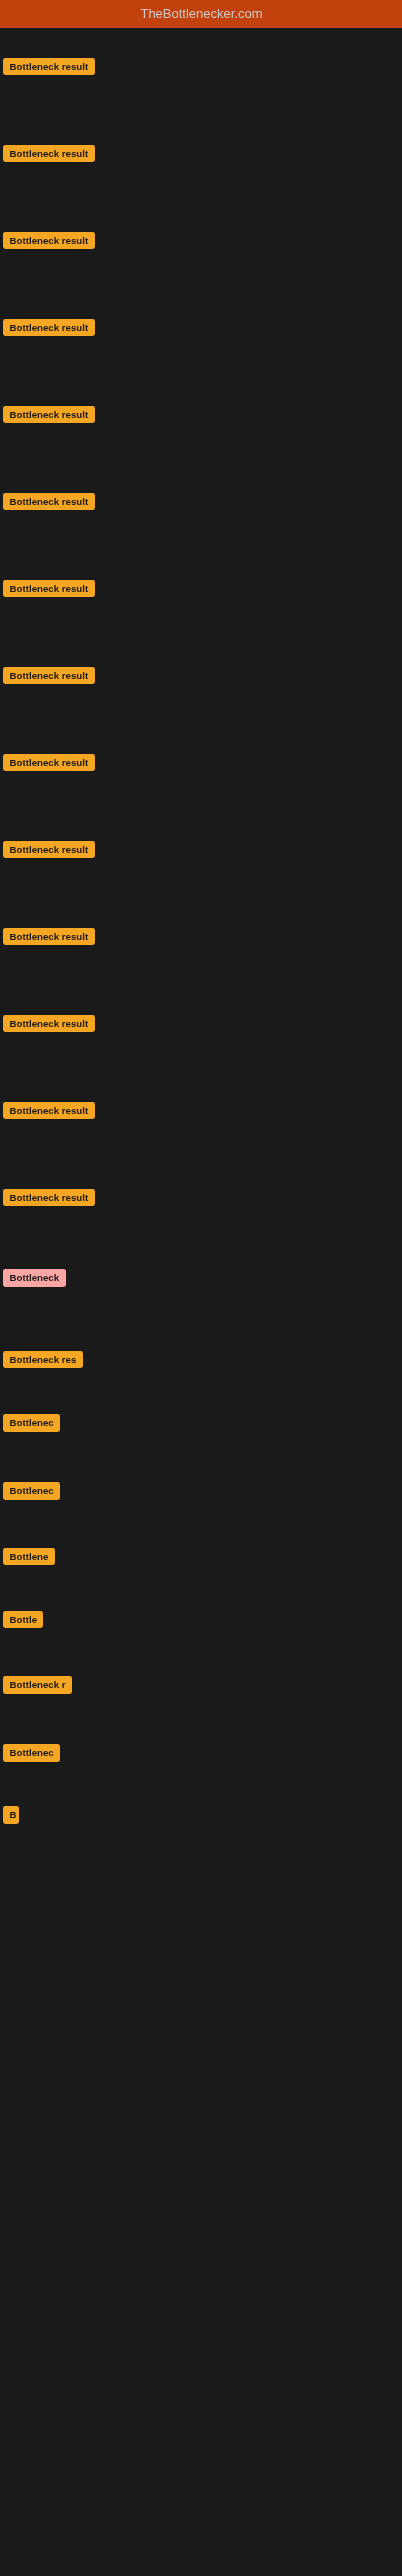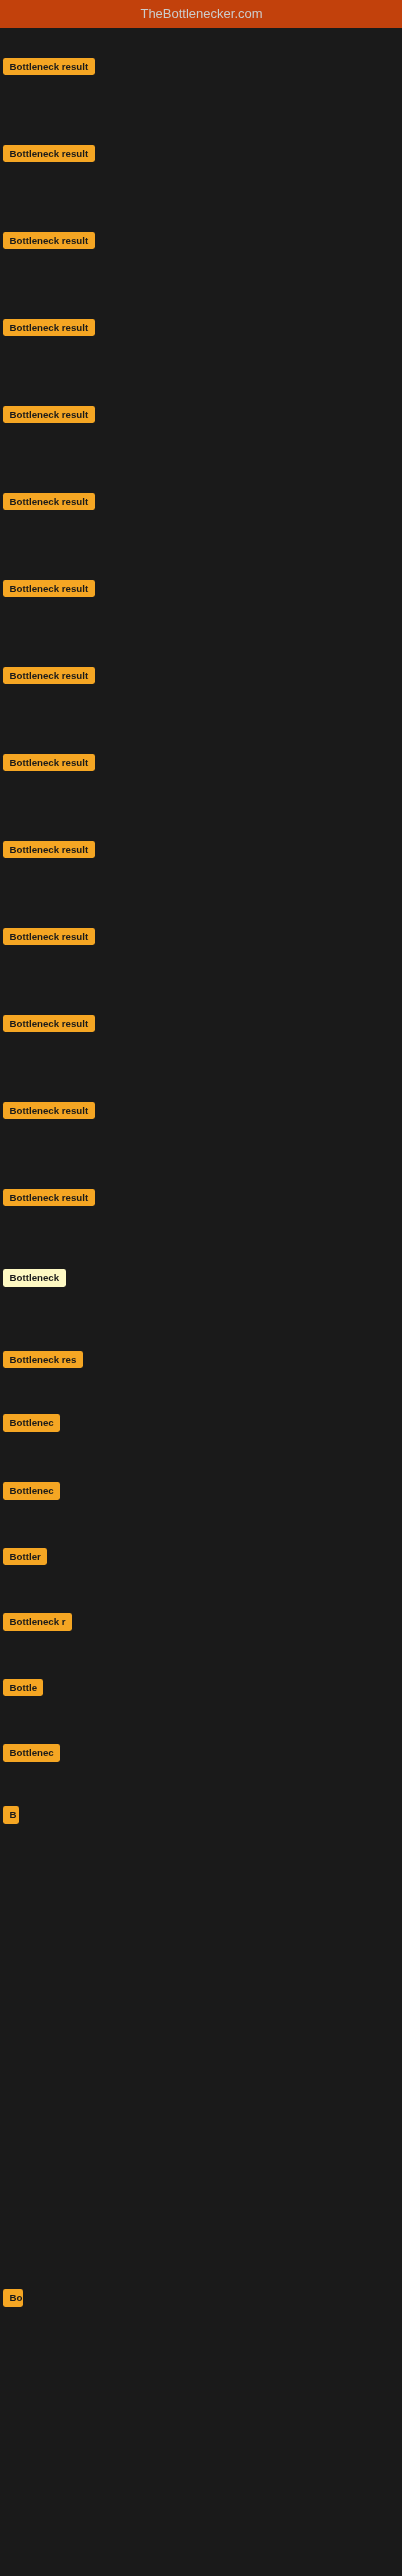--- a/index.html
+++ b/index.html
@@ -75,51 +75,48 @@
     <div style="height: 71px; display: flex; align-items: center;">
       <div style="background-color: rgb(245, 166, 35); color: rgb(26, 26, 26); font-size: 9.7px; font-weight: bold; padding: 3.2px 6.4px; border-radius: 2.4px; white-space: nowrap; overflow: hidden; display: inline-block; max-width: 105px;">Bottleneck result</div>
     </div>
     <div style="height: 71px; display: flex; align-items: center;">
       <div style="background-color: rgb(245, 166, 35); color: rgb(26, 26, 26); font-size: 9.7px; font-weight: bold; padding: 3.2px 6.4px; border-radius: 2.4px; white-space: nowrap; overflow: hidden; display: inline-block; max-width: 105px;">Bottleneck result</div>
     </div>
     <div style="height: 71px; display: flex; align-items: center;">
       <div style="background-color: rgb(245, 166, 35); color: rgb(26, 26, 26); font-size: 9.7px; font-weight: bold; padding: 3.2px 6.4px; border-radius: 2.4px; white-space: nowrap; overflow: hidden; display: inline-block; max-width: 105px;">Bottleneck result</div>
     </div>
     <div style="height: 58px; display: flex; align-items: center;">
-      <div style="background-color: #fef9c3; color: rgb(26, 26, 26); font-size: 9.7px; font-weight: bold; padding: 3.2px 6.4px; border-radius: 2.4px; white-space: nowrap; overflow: hidden; display: inline-block; max-width: 64px;">Bottleneck</div>
+      <div style="background-color: #fca5a5; color: rgb(26, 26, 26); font-size: 9.7px; font-weight: bold; padding: 3.2px 6.4px; border-radius: 2.4px; white-space: nowrap; overflow: hidden; display: inline-block; max-width: 64px;">Bottleneck</div>
     </div>
     <div style="height: 58px; display: flex; align-items: center;">
       <div style="background-color: rgb(245, 166, 35); color: rgb(26, 26, 26); font-size: 9.7px; font-weight: bold; padding: 3.2px 6.4px; border-radius: 2.4px; white-space: nowrap; overflow: hidden; display: inline-block; max-width: 81px; margin-top: 15px;">Bottleneck res</div>
     </div>
     <div style="height: 52px; display: flex; align-items: center;">
       <div style="background-color: rgb(245, 166, 35); color: rgb(26, 26, 26); font-size: 9.7px; font-weight: bold; padding: 3.2px 6.4px; border-radius: 2.4px; white-space: nowrap; overflow: hidden; display: inline-block; max-width: 58px;">Bottlenec</div>
     </div>
     <div style="height: 52px; display: flex; align-items: center;">
       <div style="background-color: rgb(245, 166, 35); color: rgb(26, 26, 26); font-size: 9.7px; font-weight: bold; padding: 3.2px 6.4px; border-radius: 2.4px; white-space: nowrap; overflow: hidden; display: inline-block; max-width: 58px;">Bottlenec</div>
     </div>
     <div style="height: 47px; display: flex; align-items: center;">
-      <div style="background-color: rgb(245, 166, 35); color: rgb(26, 26, 26); font-size: 9.7px; font-weight: bold; padding: 3.2px 6.4px; border-radius: 2.4px; white-space: nowrap; overflow: hidden; display: inline-block; max-width: 52px;">Bottler</div>
+      <div style="background-color: rgb(245, 166, 35); color: rgb(26, 26, 26); font-size: 9.7px; font-weight: bold; padding: 3.2px 6.4px; border-radius: 2.4px; white-space: nowrap; overflow: hidden; display: inline-block; max-width: 52px;">Bottlene</div>
+    </div>
+    <div style="height: 47px; display: flex; align-items: center;">
+      <div style="background-color: rgb(245, 166, 35); color: rgb(26, 26, 26); font-size: 9.7px; font-weight: bold; padding: 3.2px 6.4px; border-radius: 2.4px; white-space: nowrap; overflow: hidden; display: inline-block; max-width: 40px;">Bottle</div>
     </div>
     <div style="height: 52px; display: flex; align-items: center;">
       <div style="background-color: rgb(245, 166, 35); color: rgb(26, 26, 26); font-size: 9.7px; font-weight: bold; padding: 3.2px 6.4px; border-radius: 2.4px; white-space: nowrap; overflow: hidden; display: inline-block; max-width: 71px;">Bottleneck r</div>
-    </div>
-    <div style="height: 47px; display: flex; align-items: center;">
-      <div style="background-color: rgb(245, 166, 35); color: rgb(26, 26, 26); font-size: 9.7px; font-weight: bold; padding: 3.2px 6.4px; border-radius: 2.4px; white-space: nowrap; overflow: hidden; display: inline-block; max-width: 40px;">Bottle</div>
     </div>
     <div style="height: 52px; display: flex; align-items: center;">
       <div style="background-color: rgb(245, 166, 35); color: rgb(26, 26, 26); font-size: 9.7px; font-weight: bold; padding: 3.2px 6.4px; border-radius: 2.4px; white-space: nowrap; overflow: hidden; display: inline-block; max-width: 58px;">Bottlenec</div>
     </div>
     <div style="height: 40px; display: flex; align-items: center;">
       <div style="background-color: rgb(245, 166, 35); color: rgb(26, 26, 26); font-size: 9.7px; font-weight: bold; padding: 3.2px 6.4px; border-radius: 2.4px; white-space: nowrap; overflow: hidden; display: inline-block; max-width: 16px;">B</div>
     </div>
     <div style="height: 36px; display: flex; align-items: center;"></div>
     <div style="height: 105px; display: flex; align-items: center;"></div>
     <div style="height: 105px; display: flex; align-items: center;"></div>
     <div style="height: 105px; display: flex; align-items: center;"></div>
-    <div style="height: 64px; display: flex; align-items: center;">
-      <div style="background-color: rgb(245, 166, 35); color: rgb(26, 26, 26); font-size: 9.7px; font-weight: bold; padding: 3.2px 6.4px; border-radius: 2.4px; white-space: nowrap; overflow: hidden; display: inline-block; max-width: 20px;">Bo</div>
-    </div>
     <div style="height: 105px; display: flex; align-items: center;"></div>
     <div style="height: 105px; display: flex; align-items: center;"></div>
     <div style="height: 105px; display: flex; align-items: center;"></div>
     <div style="height: 97px; display: flex; align-items: center;"></div>
   </div>
 
 
 </body></html>

